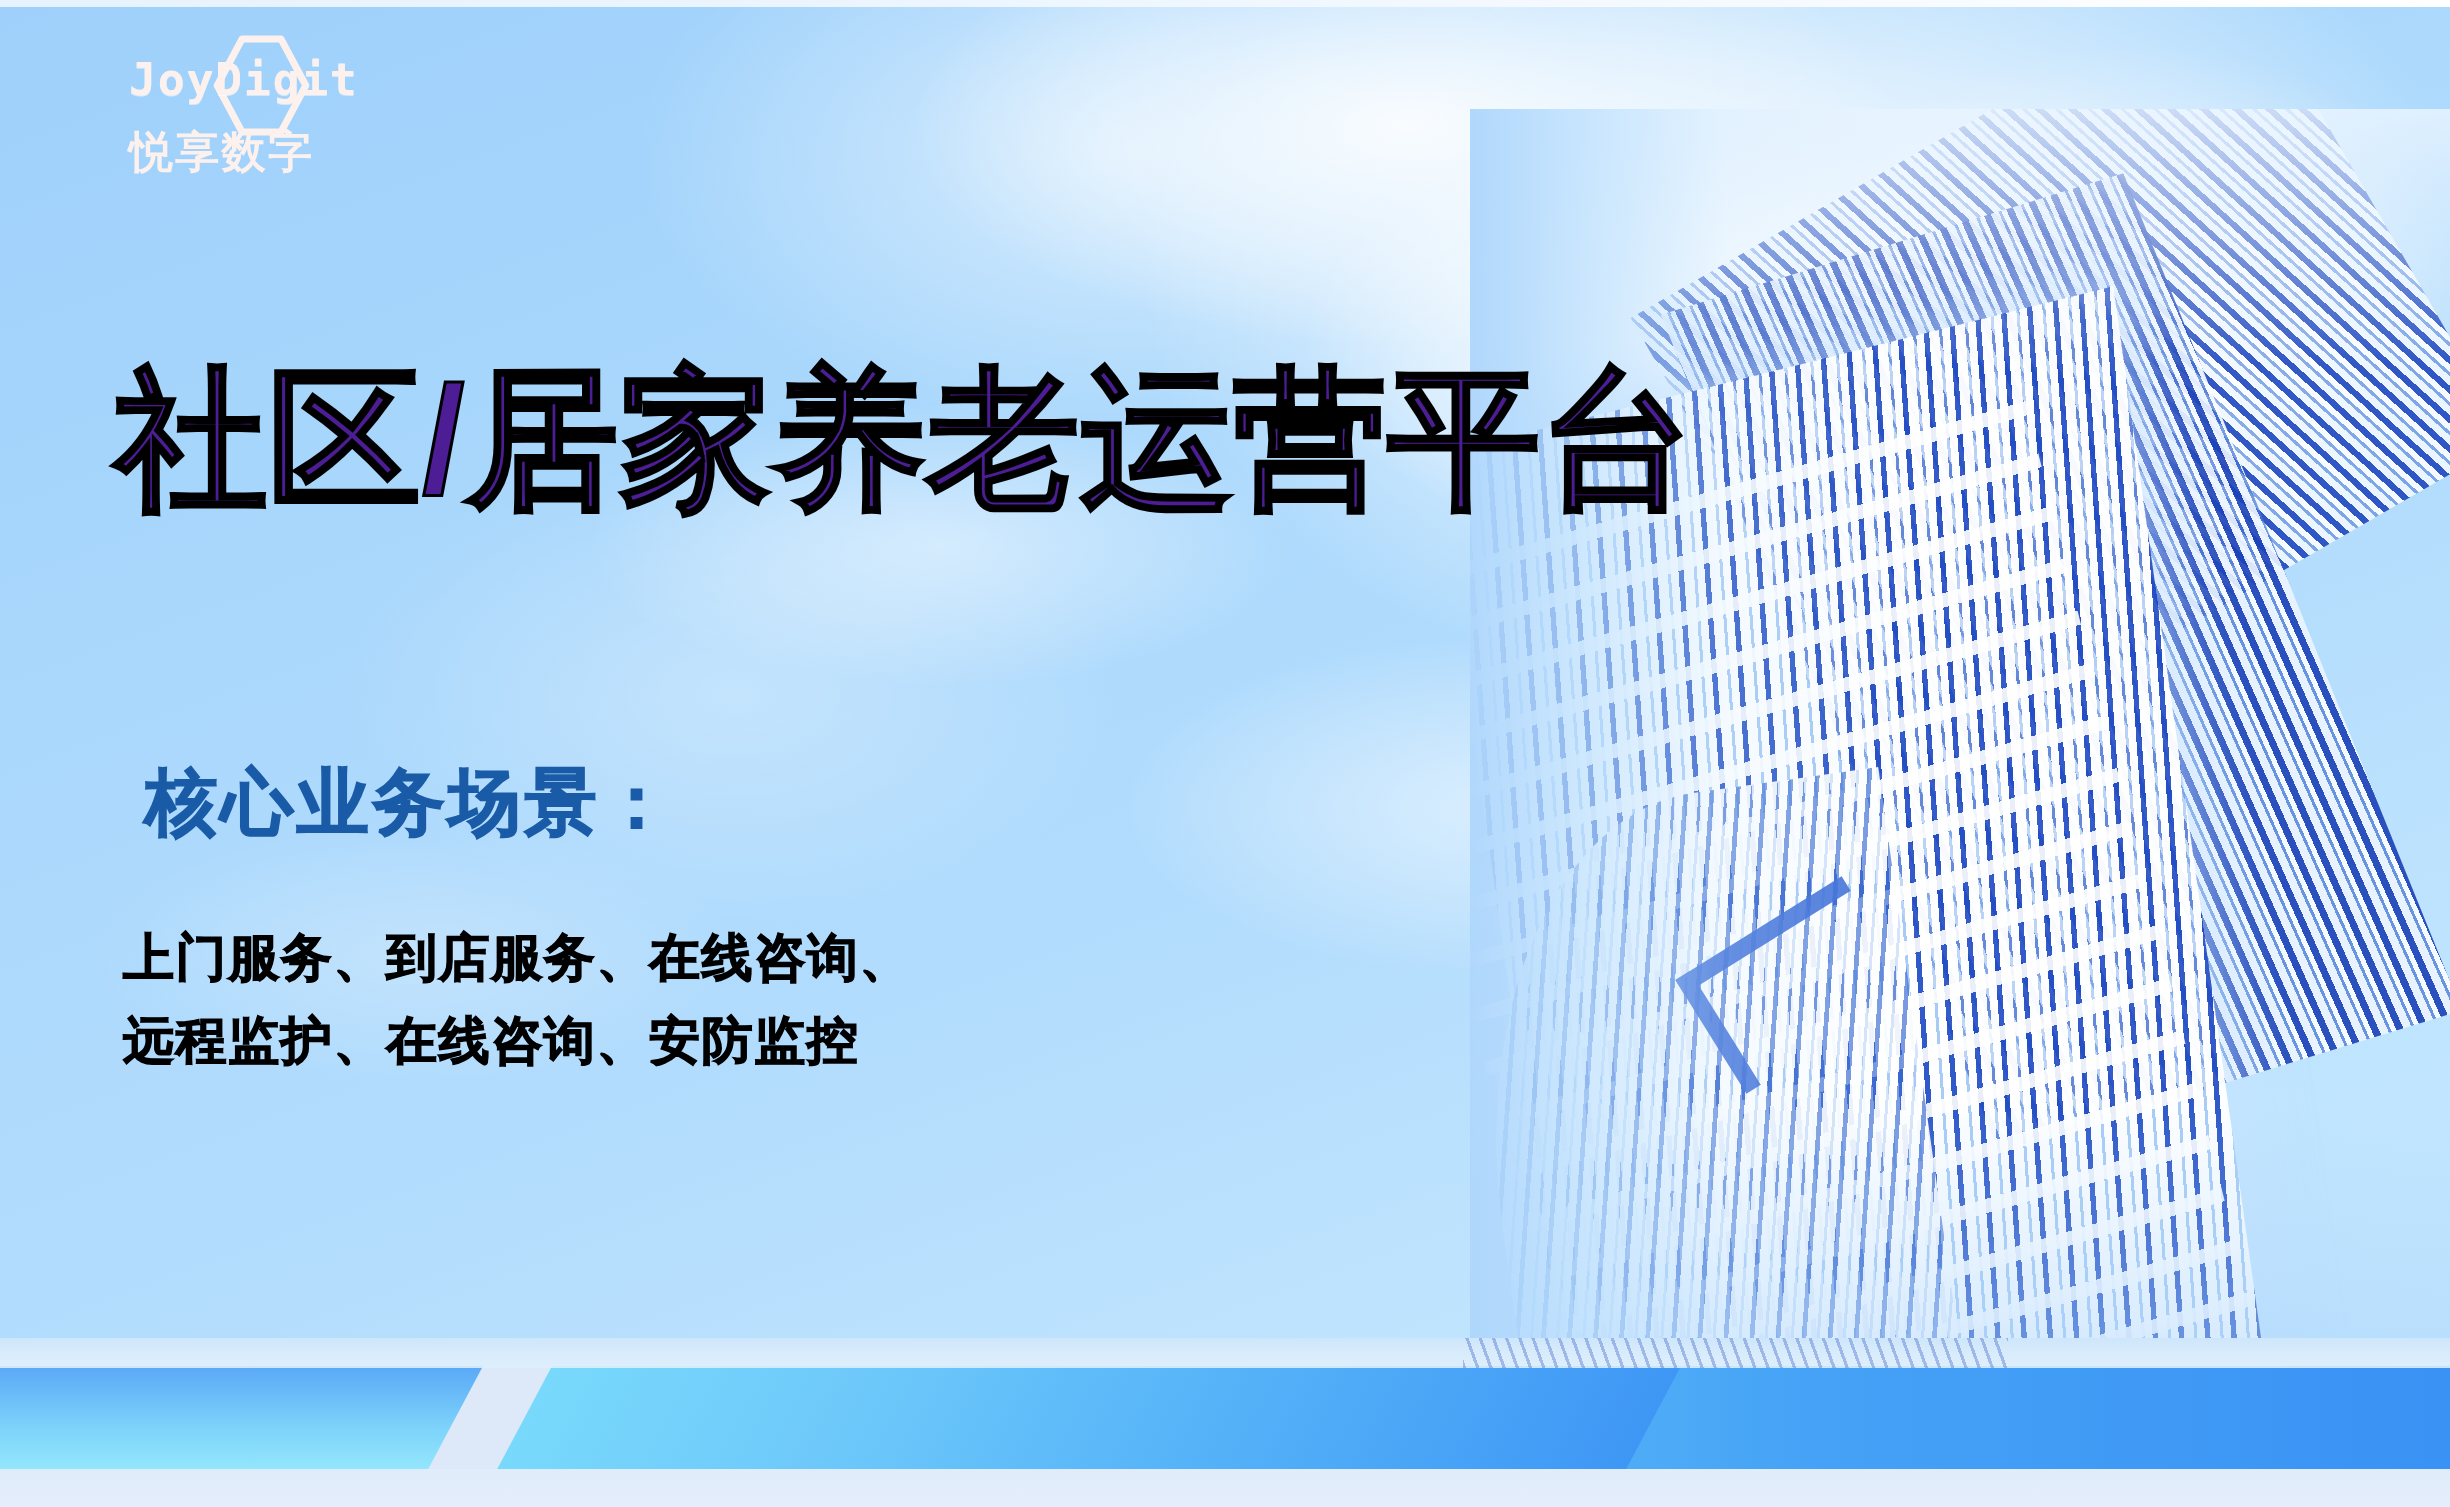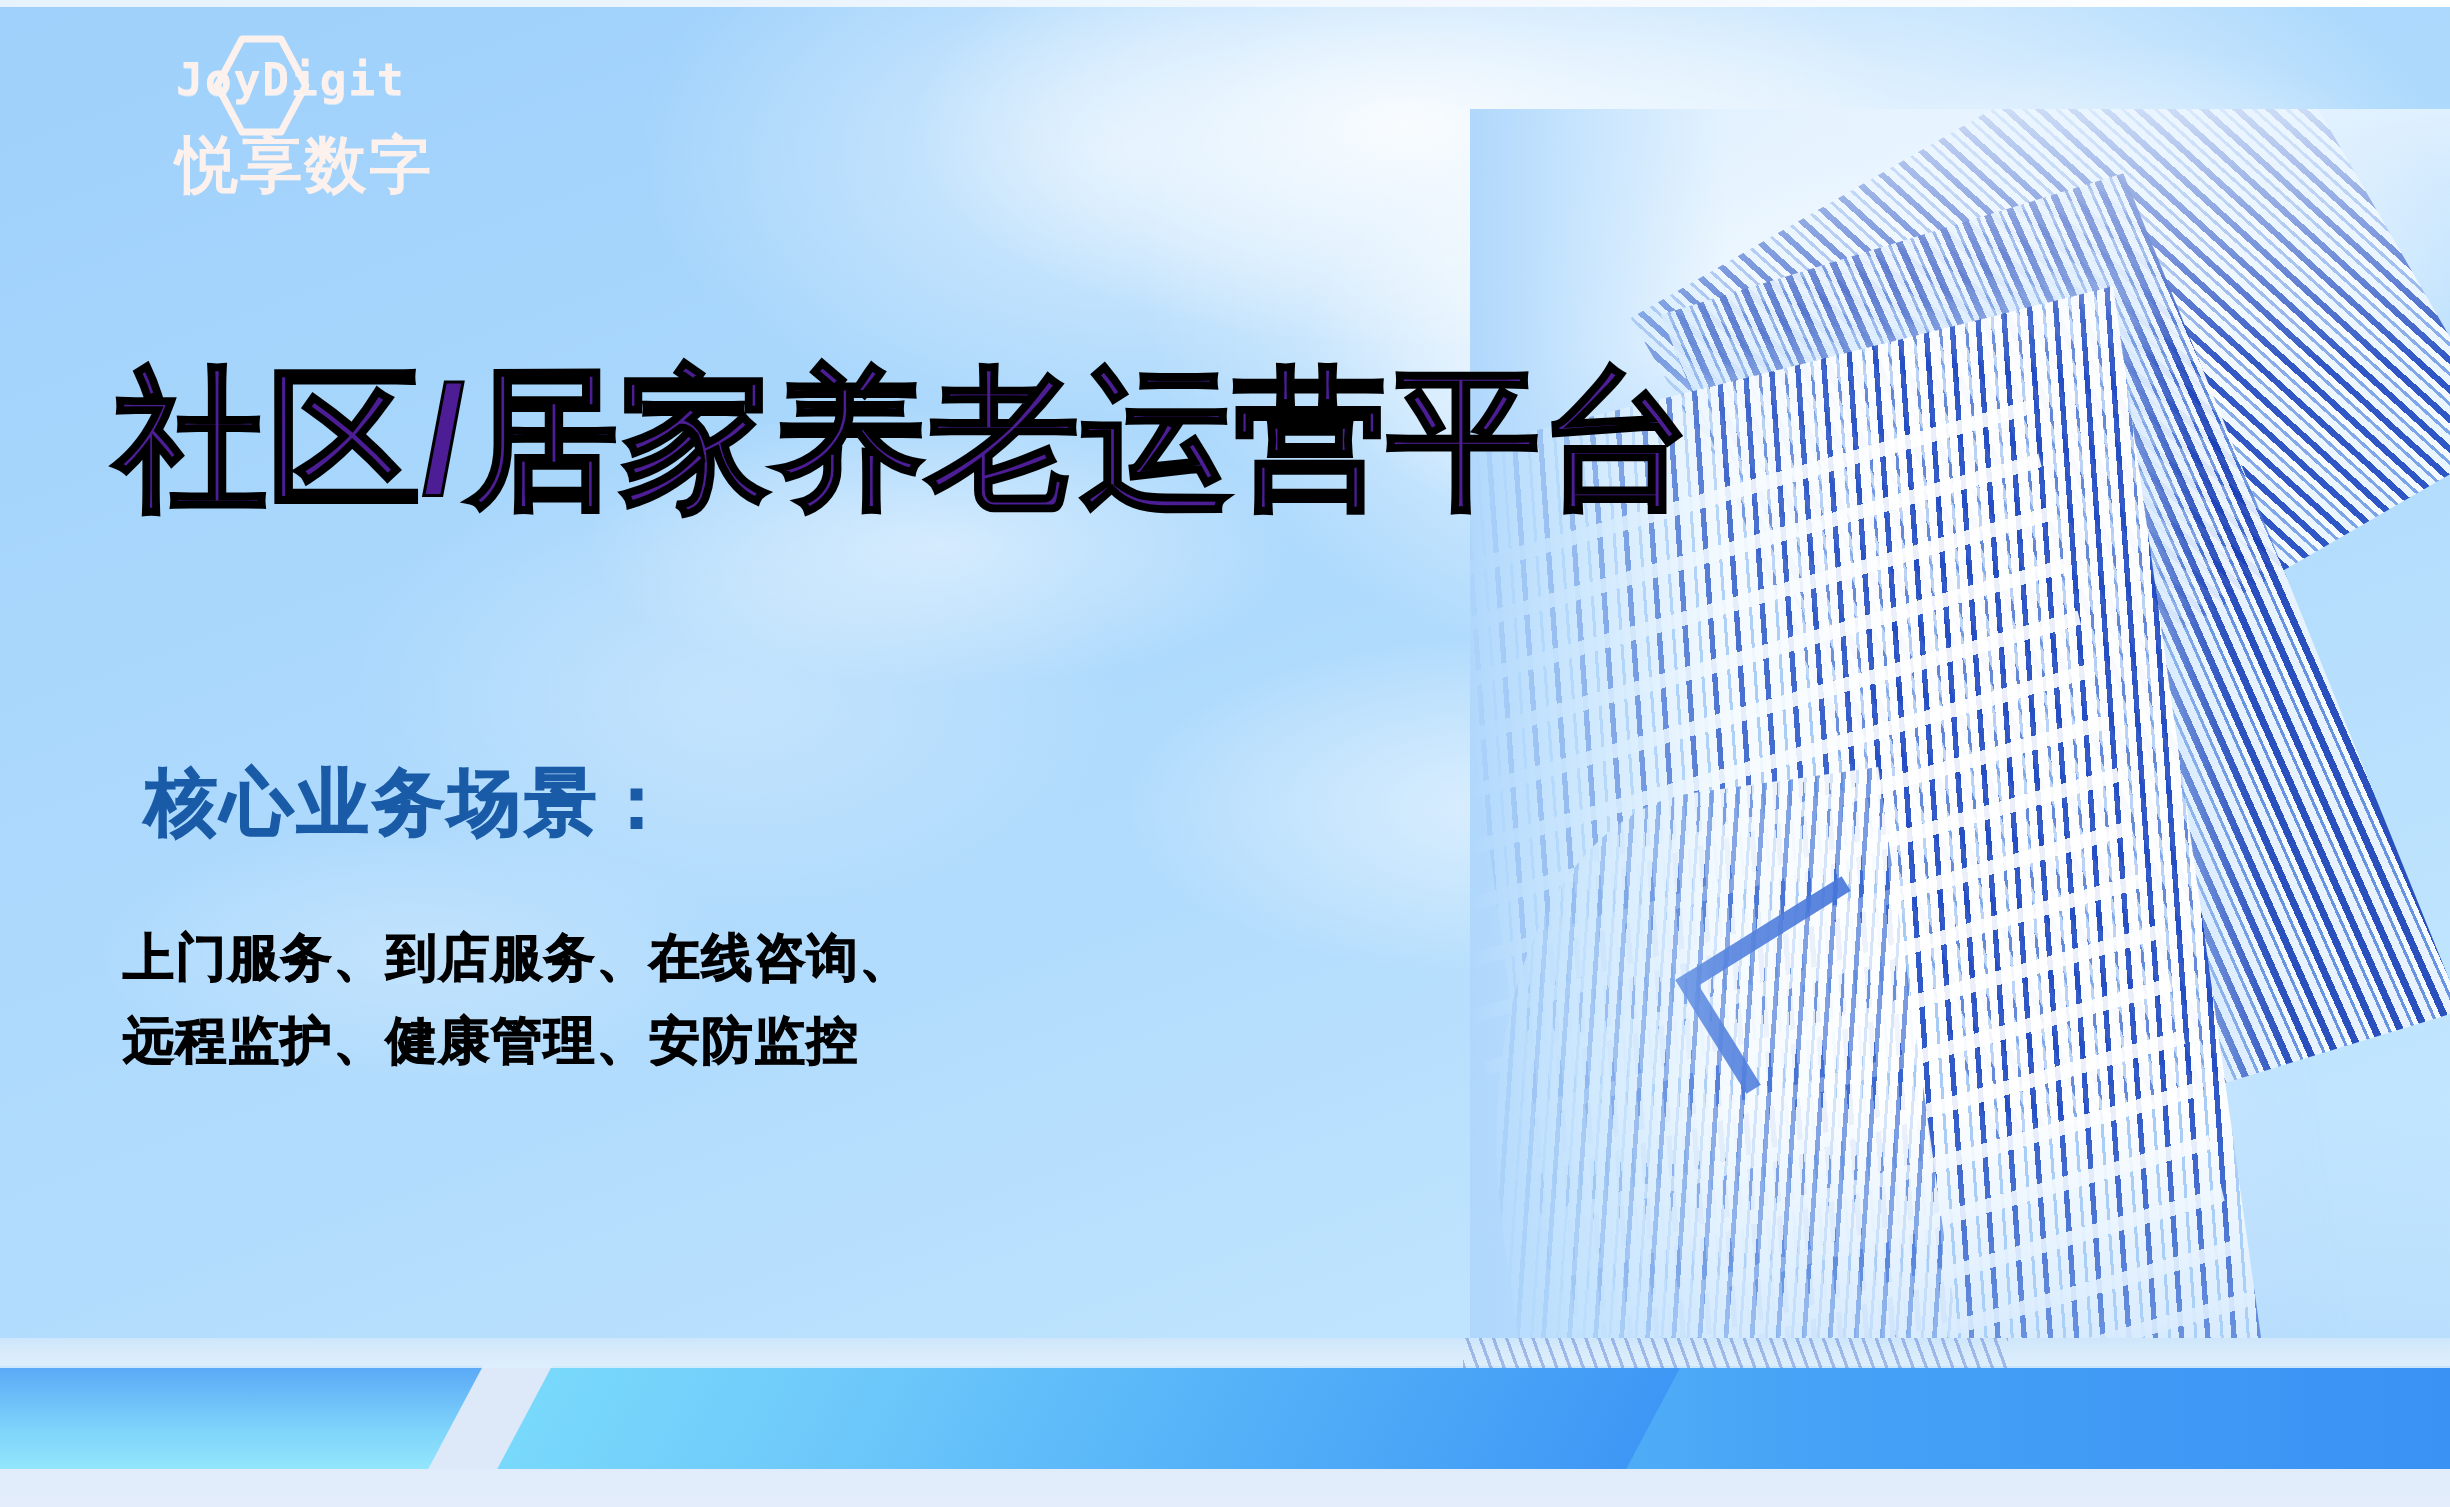--- a/index.html
+++ b/index.html
@@ -219,25 +219,24 @@
   }
   .logo-en {
     font-family: "DejaVu Sans Mono", "Liberation Mono", monospace;
     font-size: 45px;
     font-weight: 700;
     letter-spacing: 1.6px;
     color: #fdf1ed;
     text-shadow: 0 0.8px 0 rgba(255,255,255,0.5);
   }
   .logo-cn {
-    font-size: 62px;
+    font-size: 44px;
     font-weight: 700;
     letter-spacing: 2.3px;
     color: #fdf1ed;
-    margin-left: 47px;
   }
 
   
   .headline {
     position: absolute;
     left: 115px;
     top: 261px;
     font-size: 152px;
     line-height: 1.0;
     font-weight: 900;
@@ -386,21 +385,21 @@
       <span class="logo-cn">悦享数字</span>
     </div>
   </div>
 
   <h1 class="headline">社区/居家养老运营平台</h1>
 
   <div class="subheading">核心业务场景：</div>
 
   <div class="scenarios">
     <div class="scenario-line">上门服务、到店服务、在线咨询、</div>
-    <div class="scenario-line">远程监护、健康管理、安防监控</div>
+    <div class="scenario-line">远程监护、在线咨询、安防监控</div>
   </div>
 
   <div class="bottom-band">
     <div class="band-underlay"></div>
     <div class="band-bar"></div>
     <div class="band-shape-b"></div>
     <div class="band-slash"></div>
     <div class="band-shape-a"></div>
     <div class="band-edge-top"></div>
     <div class="band-texture"></div>

